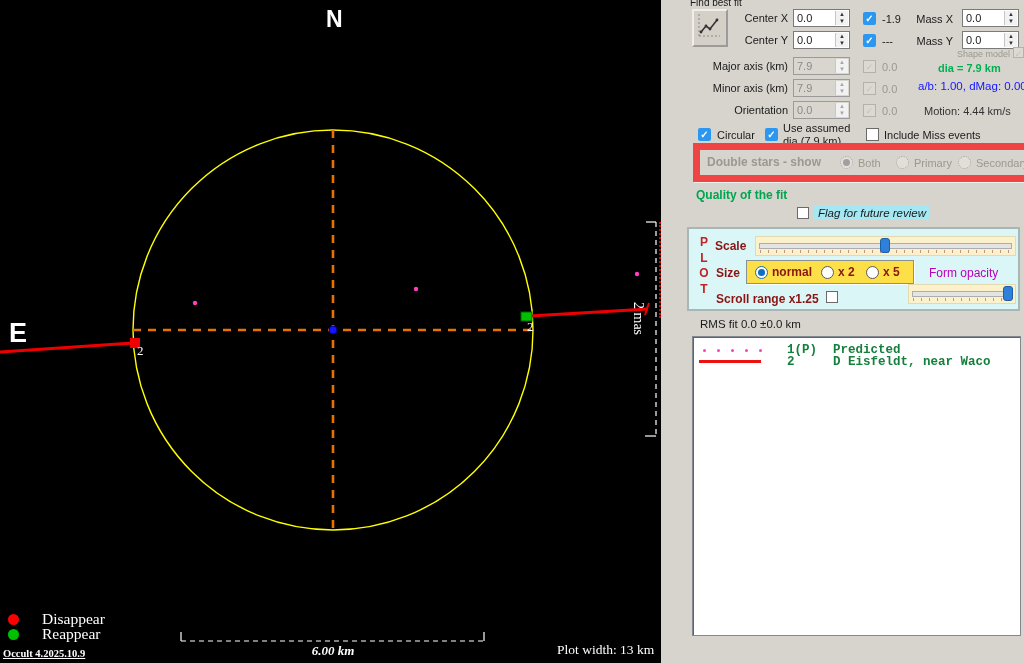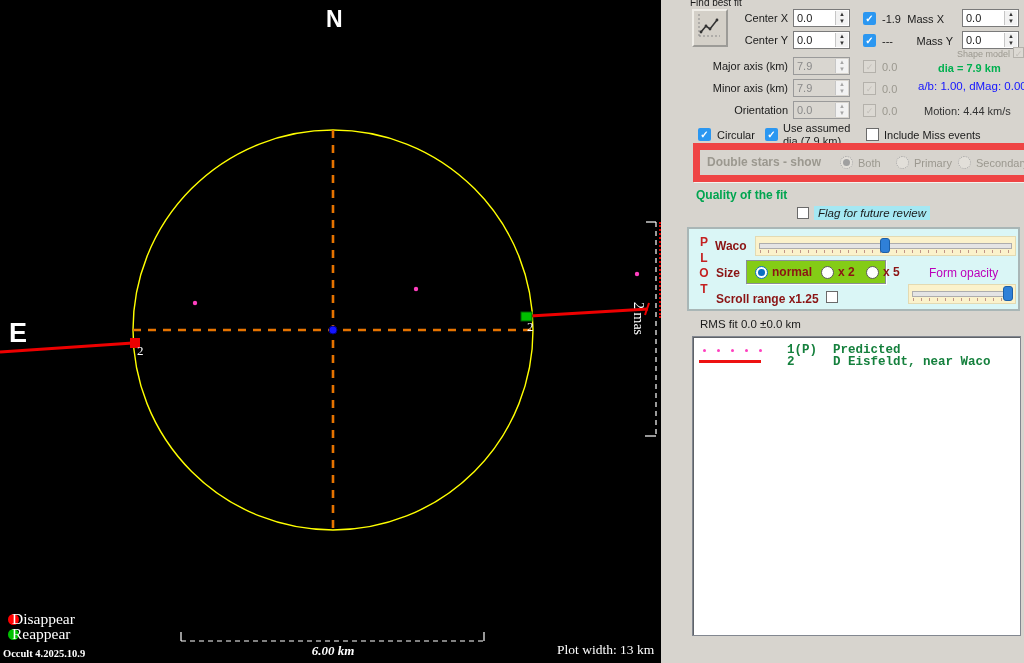--- a/index.html
+++ b/index.html
@@ -10,24 +10,24 @@
   .ptxt{position:absolute;color:#fff;white-space:nowrap;}
   .title{font-weight:bold;font-size:13.5px;letter-spacing:.3px;}
   .serif{font-family:"Liberation Serif",serif;}
   #north{left:326px;top:6px;font-size:23px;font-weight:bold;}
   #east{left:9px;top:318px;font-size:27px;font-weight:bold;}
   #chord-label-left{left:137px;top:343px;font-size:13px;}
   #chord-label-right{left:527px;top:319px;font-size:13px;}
   #mas-label{left:630px;top:302px;font-size:14px;writing-mode:vertical-rl;}
   #km-label{left:302px;top:643px;width:62px;text-align:center;font-size:13px;font-style:italic;font-weight:bold;}
   #plot-width{left:557px;top:642px;font-size:13.5px;}
-  #version{left:3px;top:648px;font-size:10.5px;font-weight:bold;}
+  #version{left:3px;top:648px;font-size:10.5px;font-weight:bold;text-decoration:underline;}
   .legend-row{position:absolute;left:8px;height:15px;}
   .legend-dot{position:absolute;left:0;top:2px;width:11px;height:11px;border-radius:50%;}
-  .legend-lbl{position:absolute;left:4px;top:-2px;color:#fff;font-size:15.5px;font-family:"Liberation Serif",serif;}
+  .legend-lbl{position:absolute;left:34px;top:-2px;color:#fff;font-size:15.5px;font-family:"Liberation Serif",serif;}
   
   #edge-dots{position:absolute;left:659px;top:222px;height:96px;width:0;border-left:2px dotted #e00000;}
   #panel-tick{position:absolute;left:667px;top:318px;height:17px;width:1px;background:#8a8a8a;}
   
   #panel{position:absolute;left:661px;top:0;width:363px;height:663px;background:#d7d4ce;font-size:11px;color:#1a1a1a;}
   .lbl{position:absolute;white-space:nowrap;}
   .r{text-align:right;}
   .tbox{position:absolute;box-sizing:border-box;width:57px;height:18px;background:#fff;border:1px solid #7a7a7a;font-size:11px;padding:2px 14px 0 3px;}
   .tbox.dis{background:#d9d6d0;color:#8a8a8a;border-color:#9a9a9a;}
   .spin{position:absolute;right:1px;top:1px;bottom:1px;width:12px;background:#f2f2f2;border-left:1px solid #c6c6c6;display:flex;flex-direction:column;}
@@ -51,21 +51,21 @@
   #quality-combo .arrowbox{position:absolute;right:0;top:0;bottom:0;width:17px;background:#fdfdfd;border-left:1px solid #cfcfcf;}
   #quality-combo .arrowbox::after{content:"˅";position:absolute;left:4px;top:1px;color:#555;font-size:11px;}
   #flag-lbl{background:#a5e8f3;font-style:italic;padding:1px 4px;font-size:11.5px;}
   #plot-box{position:absolute;left:26px;top:227px;width:333px;height:84px;background:#daf6f6;border:2px solid #a9b6b6;box-sizing:border-box;}
   #plot-vert{position:absolute;left:8px;top:6px;width:14px;color:#c42222;font-weight:bold;font-size:12px;line-height:15.5px;text-align:center;white-space:pre-line;}
   .maroon{color:#8b1414;font-weight:bold;font-size:12px;}
   .slider{position:absolute;background:#fbf2cb;border:1px solid #e3dab2;box-sizing:border-box;}
   .groove{position:absolute;left:3px;right:3px;top:6px;height:4px;background:#e4e4e4;border:1px solid #adadad;}
   .ticks{position:absolute;left:4px;right:4px;bottom:2px;height:3px;background:repeating-linear-gradient(90deg,#c09488 0,#c09488 1px,transparent 1px,transparent 8px);}
   .thumb{position:absolute;top:1px;width:10px;height:15px;background:#2f80d8;border-radius:3px;border:1px solid #1b5fa8;box-sizing:border-box;}
-  #size-box{position:absolute;left:85px;top:259px;width:140px;height:24px;background:#84cc16;border:1px solid #8a8f94;box-shadow:1px 1px 0 #fff;box-sizing:border-box;}
+  #size-box{position:absolute;left:85px;top:259px;width:168px;height:24px;background:#fde047;border:1px solid #8a8f94;box-shadow:1px 1px 0 #fff;box-sizing:border-box;}
   #listbox{position:absolute;left:31px;top:336px;width:327px;height:298px;background:#fff;border:1px solid #828790;box-shadow:inset 1px 1px 0 #5f6368;}
   .mono{font-family:"Liberation Mono",monospace;font-size:12.5px;font-weight:bold;color:#15803d;}
   .obs-dots{position:absolute;left:10px;top:12px;width:70px;display:flex;gap:11px;}
   .obs-dots i{width:3px;height:3px;border-radius:50%;background:#ff3fbf;}
   .obs-line{position:absolute;left:6px;top:23px;width:62px;height:3px;background:#ee1111;}
   .greent{color:#00a550;font-weight:bold;}
   .bluet{color:#1414ff;}
   .icon-btn{position:absolute;left:31px;top:9px;width:32px;height:34px;background:#d4d0c8;border:2px outset #f0eee8;}
 </style>
 </head>
@@ -134,21 +134,21 @@
       </svg>
     </div>
 
     <div class="lbl r" style="left:67px;top:12px;width:60px">Center X</div>
     <div class="tbox" style="left:132px;top:9px"><span>0.0</span><span class="spin">
           <span>▲</span>
           <span>▼</span>
         </span></div>
     <div class="cb on" style="left:202px;top:12px"></div>
     <div class="lbl" style="left:221px;top:13px">-1.9</div>
-    <div class="lbl r" style="left:241px;top:13px;width:42px">Mass X</div>
+    <div class="lbl r" style="left:250px;top:13px;width:42px">Mass X</div>
     <div class="tbox" style="left:301px;top:9px"><span>0.0</span><span class="spin">
           <span>▲</span>
           <span>▼</span>
         </span></div>
 
     <div class="lbl r" style="left:67px;top:34px;width:60px">Center Y</div>
     <div class="tbox" style="left:132px;top:31px"><span>0.0</span><span class="spin">
           <span>▲</span>
           <span>▼</span>
         </span></div>
@@ -210,21 +210,21 @@
 
     <div class="lbl greent" style="left:35px;top:188px;font-size:12px">Quality of the fit</div>
     <div class="cb off" style="left:136px;top:207px;width:12px;height:12px"></div>
     <div class="lbl" id="flag-lbl" style="left:153px;top:206px">Flag for future review</div>
 
     <div id="plot-box">
       <div id="plot-vert">P
 L
 O
 T</div>
-      <div class="lbl maroon" style="left:26px;top:10px">Waco</div>
+      <div class="lbl maroon" style="left:26px;top:10px">Scale</div>
       <div class="slider" style="left:66px;top:7px;width:261px;height:20px">
         <div class="groove"></div>
         <div class="ticks"></div>
         <div class="thumb" style="left:124px"></div>
       </div>
       <div class="lbl maroon" style="left:27px;top:37px">Size</div>
       <div class="lbl" id="size-box" style="left:57px;top:31px">
         <div class="radio sel" style="left:8px;top:5px"></div>
         <div class="lbl maroon" style="left:25px;top:4px">normal</div>
         <div class="radio" style="left:74px;top:5px"></div>

